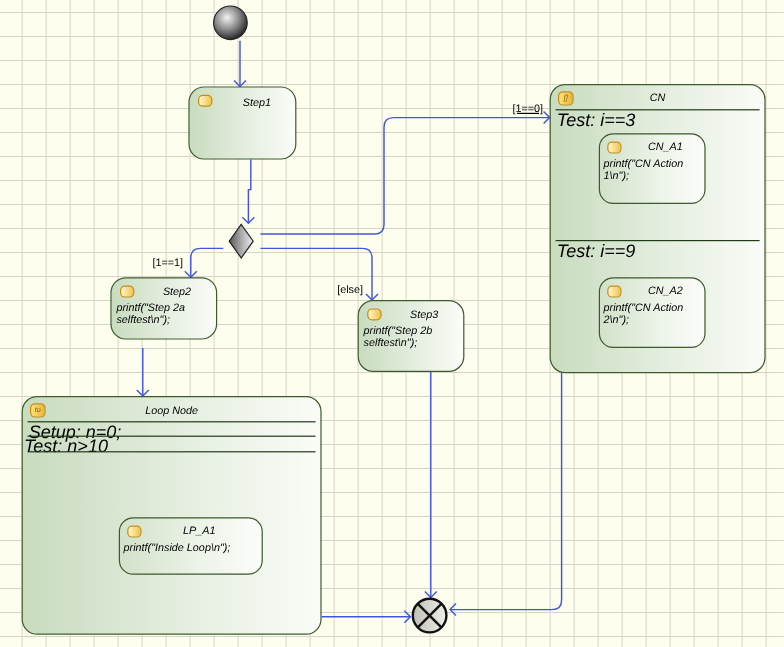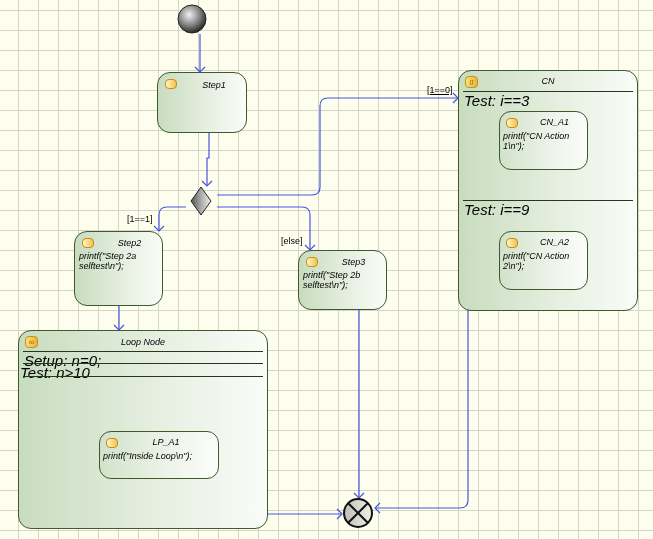--- a/index.html
+++ b/index.html
@@ -101,21 +101,21 @@
 
 <div class="guard" style="left:127px; top:214px;">[1==1]</div>
 <div class="guard" style="left:281px; top:236px;">[else]</div>
 <div class="guard" style="left:427px; top:85px;text-decoration:underline;">[1==0]</div>
 
 <div class="node" style="left:157px; top:72px; width:90px; height:61px;">
   <span class="action-icon" style="left:7px; top:6px;"></span>
   <span class="title" style="left:24px; right:0; top:7px;">Step1</span>
 </div>
 
-<div class="node" style="left:74px; top:231px; width:89px; height:75px;">
+<div class="node" style="left:92px; top:231px; width:89px; height:52px;">
   <span class="action-icon" style="left:7px; top:6px;"></span>
   <span class="title" style="left:22px; right:0; top:6px;">Step2</span>
   <span class="body-text" style="top:19px;">printf("Step 2a
 selftest\n");</span>
 </div>
 
 <div class="node" style="left:298px; top:250px; width:89px; height:60px;">
   <span class="action-icon" style="left:7px; top:6px;"></span>
   <span class="title" style="left:22px; right:0; top:6px;">Step3</span>
   <span class="body-text" style="top:19px;">printf("Step 2b

